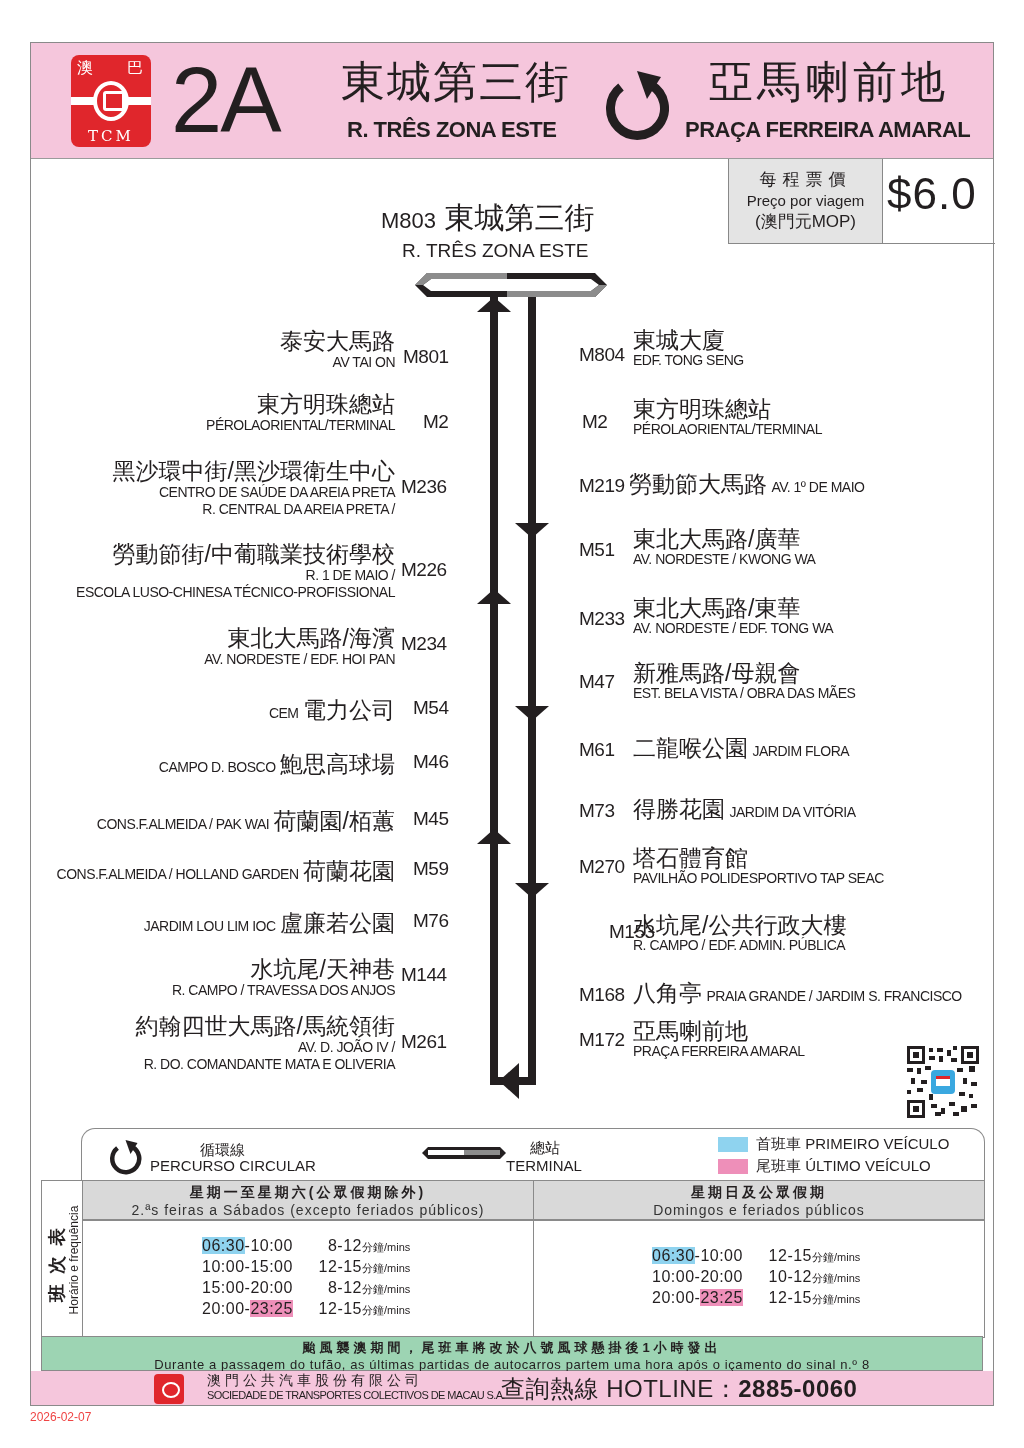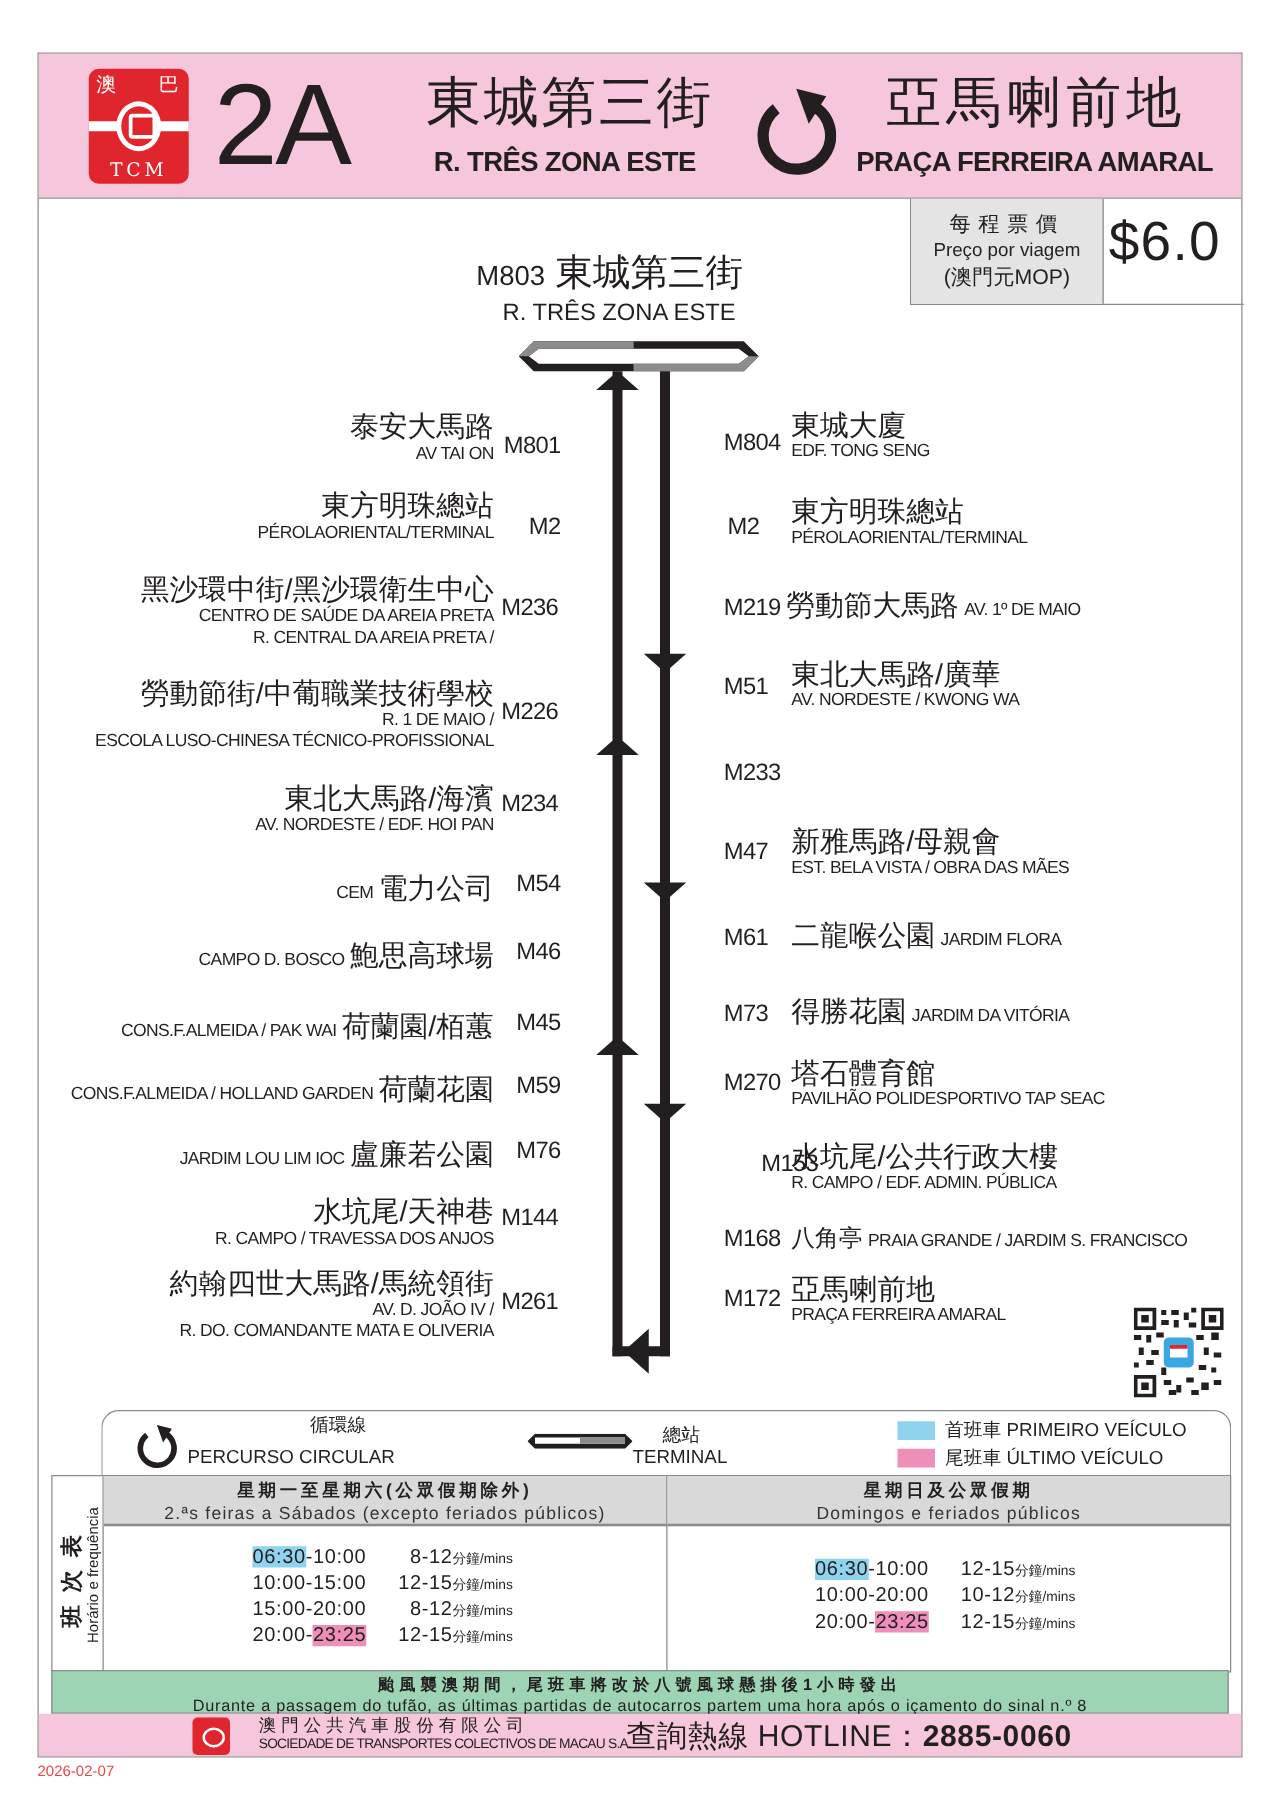--- a/index.html
+++ b/index.html
@@ -216,20 +216,24 @@
   </div>
   <div class="stop R" style="left:548px;top:484px;">
     <span class="code" style="left:0;top:12px;">M51</span>
     <div style="margin-left:54px;">
       <div class="zh">東北大馬路/廣華</div>
       <div class="pt">AV. NORDESTE / KWONG WA</div>
     </div>
   </div>
   <div class="stop R" style="left:548px;top:553px;">
     <span class="code" style="left:0;top:12px;">M233</span>
+    <div style="margin-left:54px;">
+      <div class="zh">東北大馬路/東華</div>
+      <div class="pt">AV. NORDESTE / EDF. TONG WA</div>
+    </div>
   </div>
   <div class="stop R" style="left:548px;top:618px;">
     <span class="code" style="left:0;top:10px;">M47</span>
     <div style="margin-left:54px;">
       <div class="zh">新雅馬路/母親會</div>
       <div class="pt">EST. BELA VISTA / OBRA DAS MÃES</div>
     </div>
   </div>
   <div class="stop R" style="left:548px;top:690px;white-space:nowrap;">
     <span class="code" style="position:static;display:inline-block;width:54px;">M61</span><span style="font-size:23px;">二龍喉公園</span>
@@ -247,21 +251,21 @@
     </div>
   </div>
   <div class="stop R" style="left:548px;top:870px;">
     <span class="code" style="left:0;top:8px;margin-left:30px;">M153</span>
     <div style="margin-left:54px;">
       <div class="zh">水坑尾/公共行政大樓</div>
       <div class="pt">R. CAMPO / EDF. ADMIN. PÚBLICA</div>
     </div>
   </div>
   <div class="stop R" style="left:548px;top:935px;white-space:nowrap;">
-    <span class="code" style="position:static;display:inline-block;width:54px;">M168</span><span style="font-size:19px;text-align:center;">八角亭</span>
+    <span class="code" style="position:static;display:inline-block;width:54px;">M168</span><span style="font-size:23px;text-align:center;">八角亭</span>
     <span class="inl">PRAIA GRANDE / JARDIM S. FRANCISCO</span>
   </div>
   <div class="stop R" style="left:548px;top:976px;">
     <span class="code" style="left:0;top:10px;">M172</span>
     <div style="margin-left:54px;">
       <div class="zh">亞馬喇前地</div>
       <div class="pt">PRAÇA FERREIRA AMARAL</div>
     </div>
   </div>
 
@@ -313,21 +317,21 @@
     </svg>
   </div>
 
   <div class="legend">
     <div style="position:absolute;left:24px;top:8px;">
       <svg width="36" height="38" viewBox="0 0 70 76">
           <path d="M22 22 A27 27 0 1 0 52 20" fill="none" stroke="#231f20" stroke-width="9"></path>
           <polygon points="38,6 62,12 48,34" fill="#231f20"></polygon>
         </svg>
     </div>
-    <div class="lg-item" style="left:118px;top:2px;margin-left:48px;">循環線</div>
+    <div class="lg-item" style="left:118px;top:12px;">循環線</div>
     <div class="lg-item" style="left:68px;top:28px;">PERCURSO CIRCULAR</div>
     <div style="position:absolute;left:340px;top:18px;">
       <svg width="84" height="12" viewBox="0 0 84 12">
           <polygon points="0,6 6,0 78,0 84,6 78,12 6,12" fill="#231f20"></polygon>
           <rect x="6" y="3" width="72" height="5" fill="#fff"></rect>
           <rect x="42" y="3" width="36" height="5" fill="#8c8c8c"></rect>
         </svg>
     </div>
     <div class="lg-item" style="left:448px;top:10px;">總站</div>
     <div class="lg-item" style="left:424px;top:28px;">TERMINAL</div>

